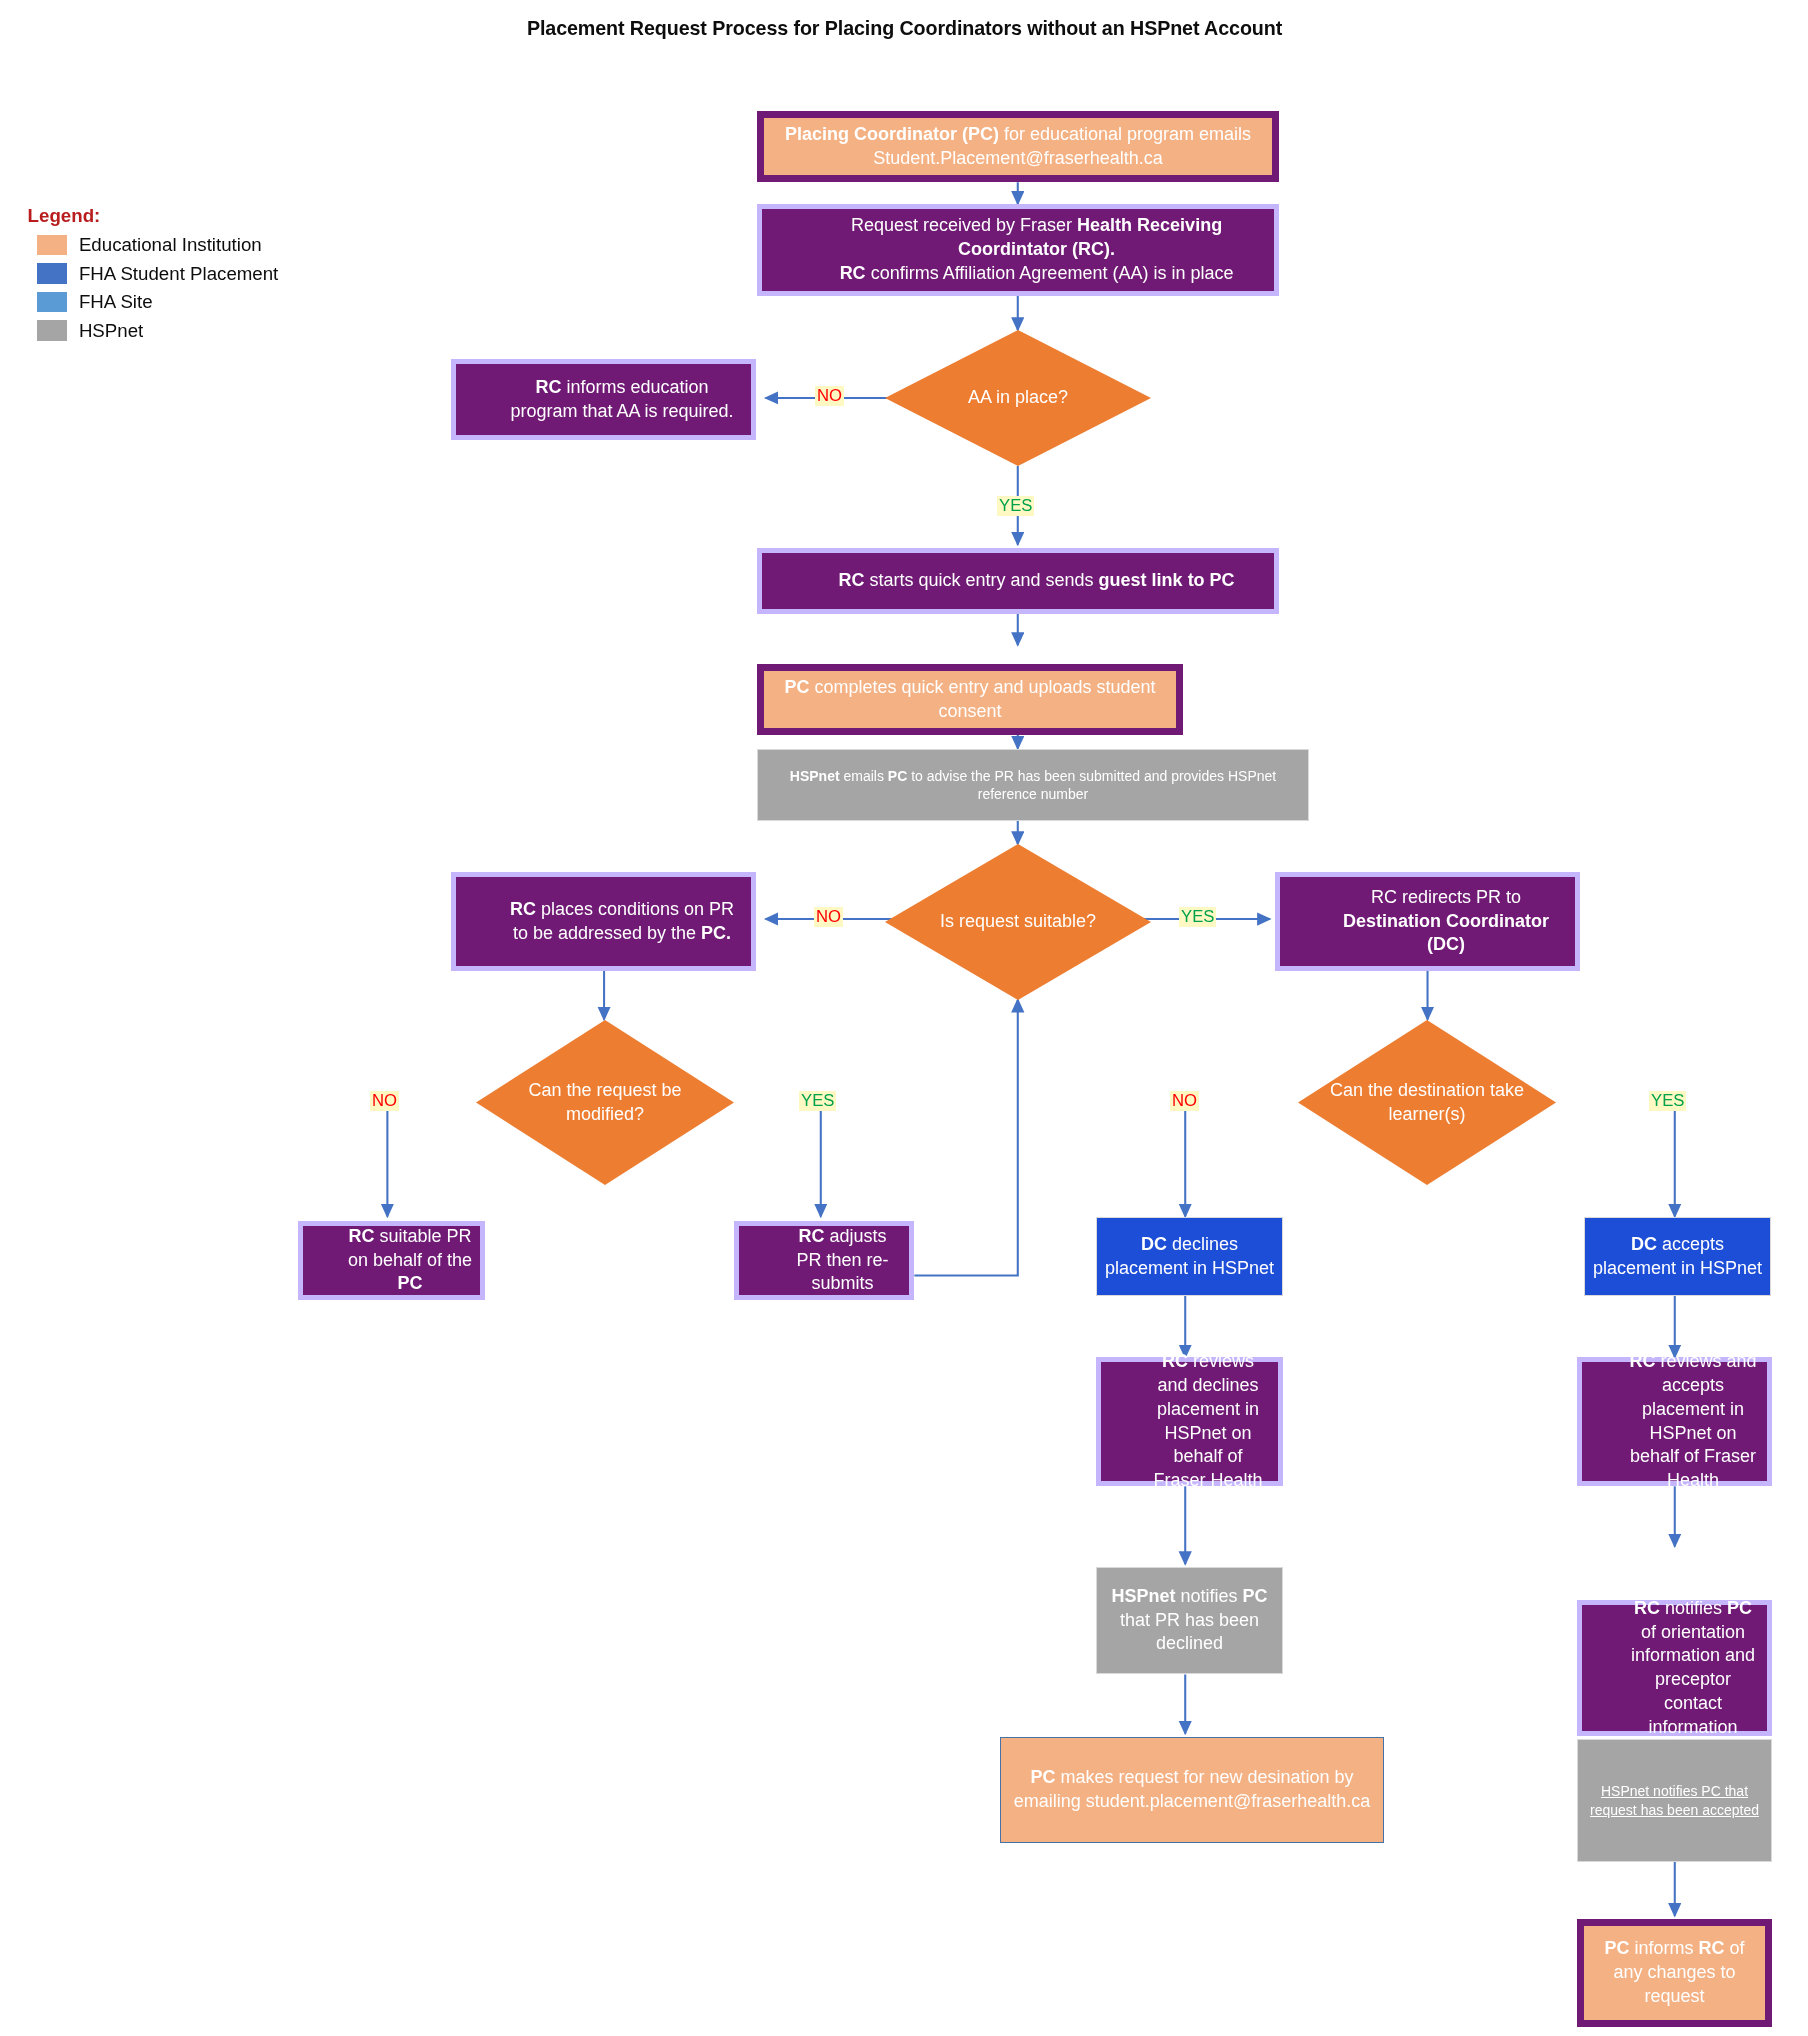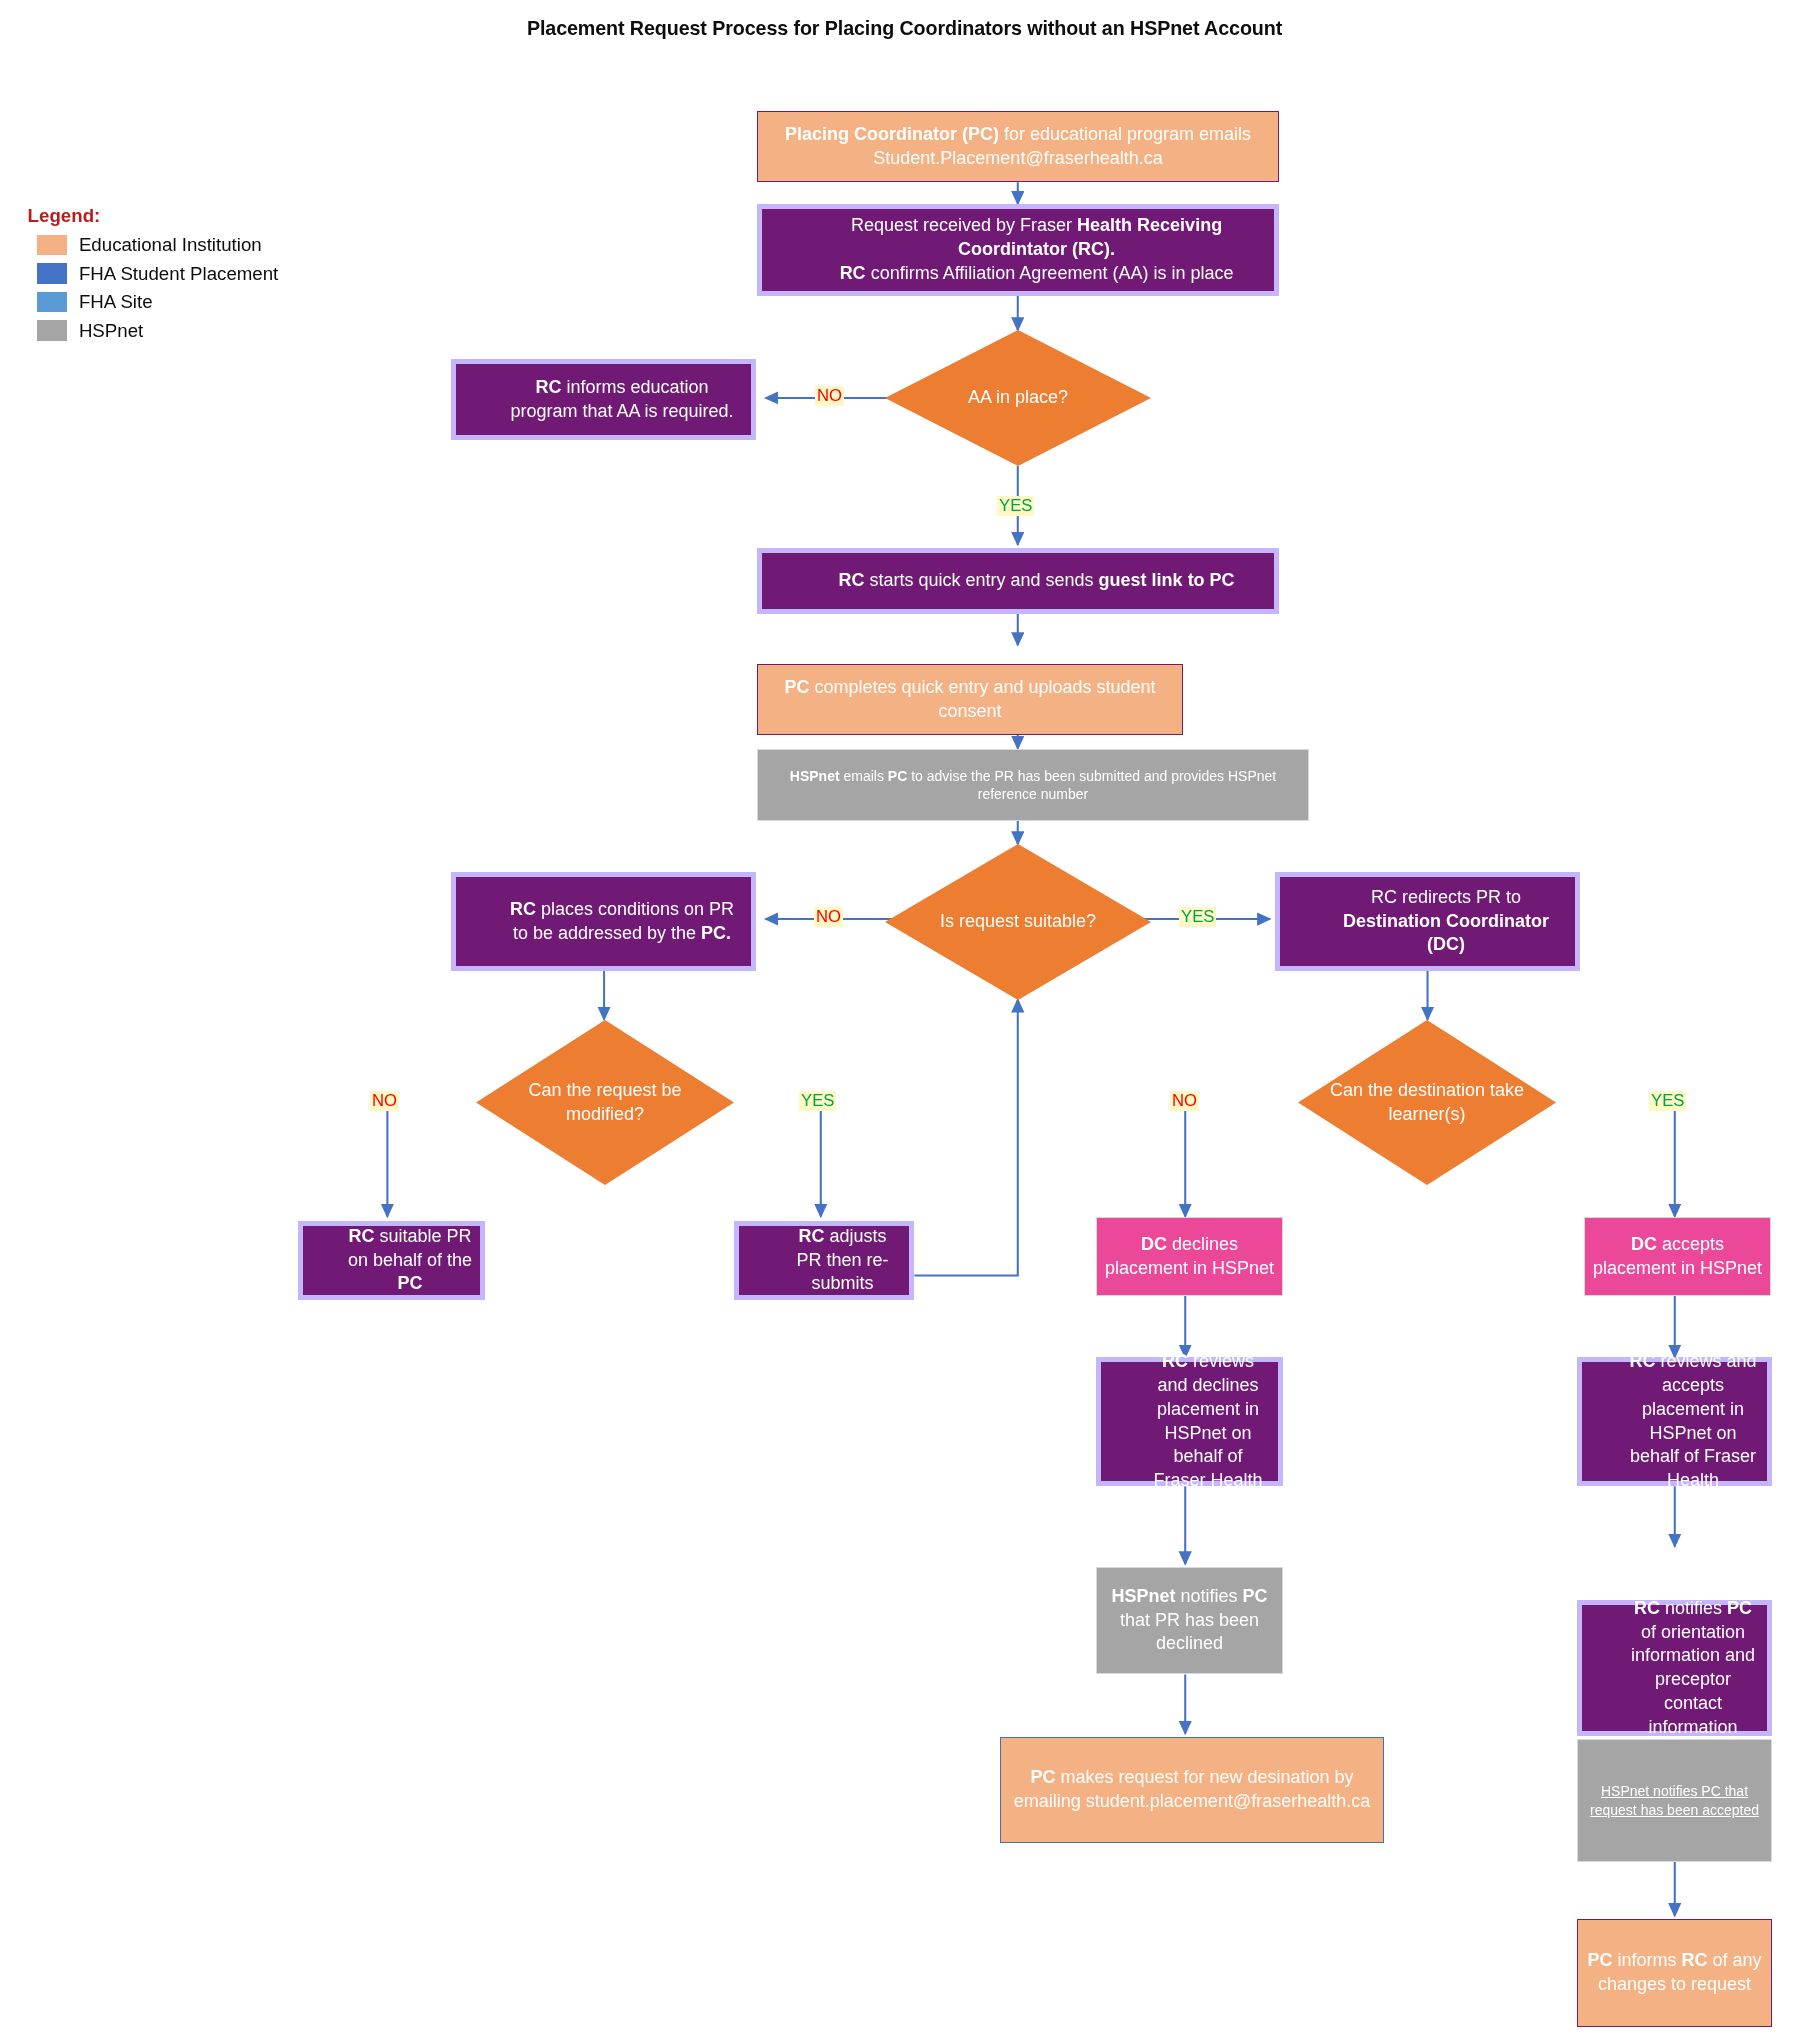--- a/index.html
+++ b/index.html
@@ -81,24 +81,24 @@
     align-items: center;
     justify-content: center;
     text-align: center;
     color: #ffffff;
     line-height: 1.32;
     padding: 3.9px 7.9px;
   }
   .node .txt { width: 100%; }
   .node b { font-weight: bold; }
 
-  .c-edu  { background: #f4b183; border: 1px solid #701a75; }
+  .c-edu  { background: #f4b183; border: 7px solid #701a75; }
   .c-edu-outlined { background: #f4b183; border: 1px solid #4472a8; }
   .c-fha  { background: #701a75; border: 5px solid #c4b5fd; padding-left: 45px; }
-  .c-site { background: #ec4899; border: 1px solid #d9d9d9; }
+  .c-site { background: #1d4ed8; border: 1px solid #d9d9d9; }
   .c-hsp  { background: #a5a5a5; border: 1px solid #d9d9d9; }
 
   
   .diamond {
     position: absolute;
     display: flex;
     align-items: center;
     justify-content: center;
   }
   .diamond .shape {

